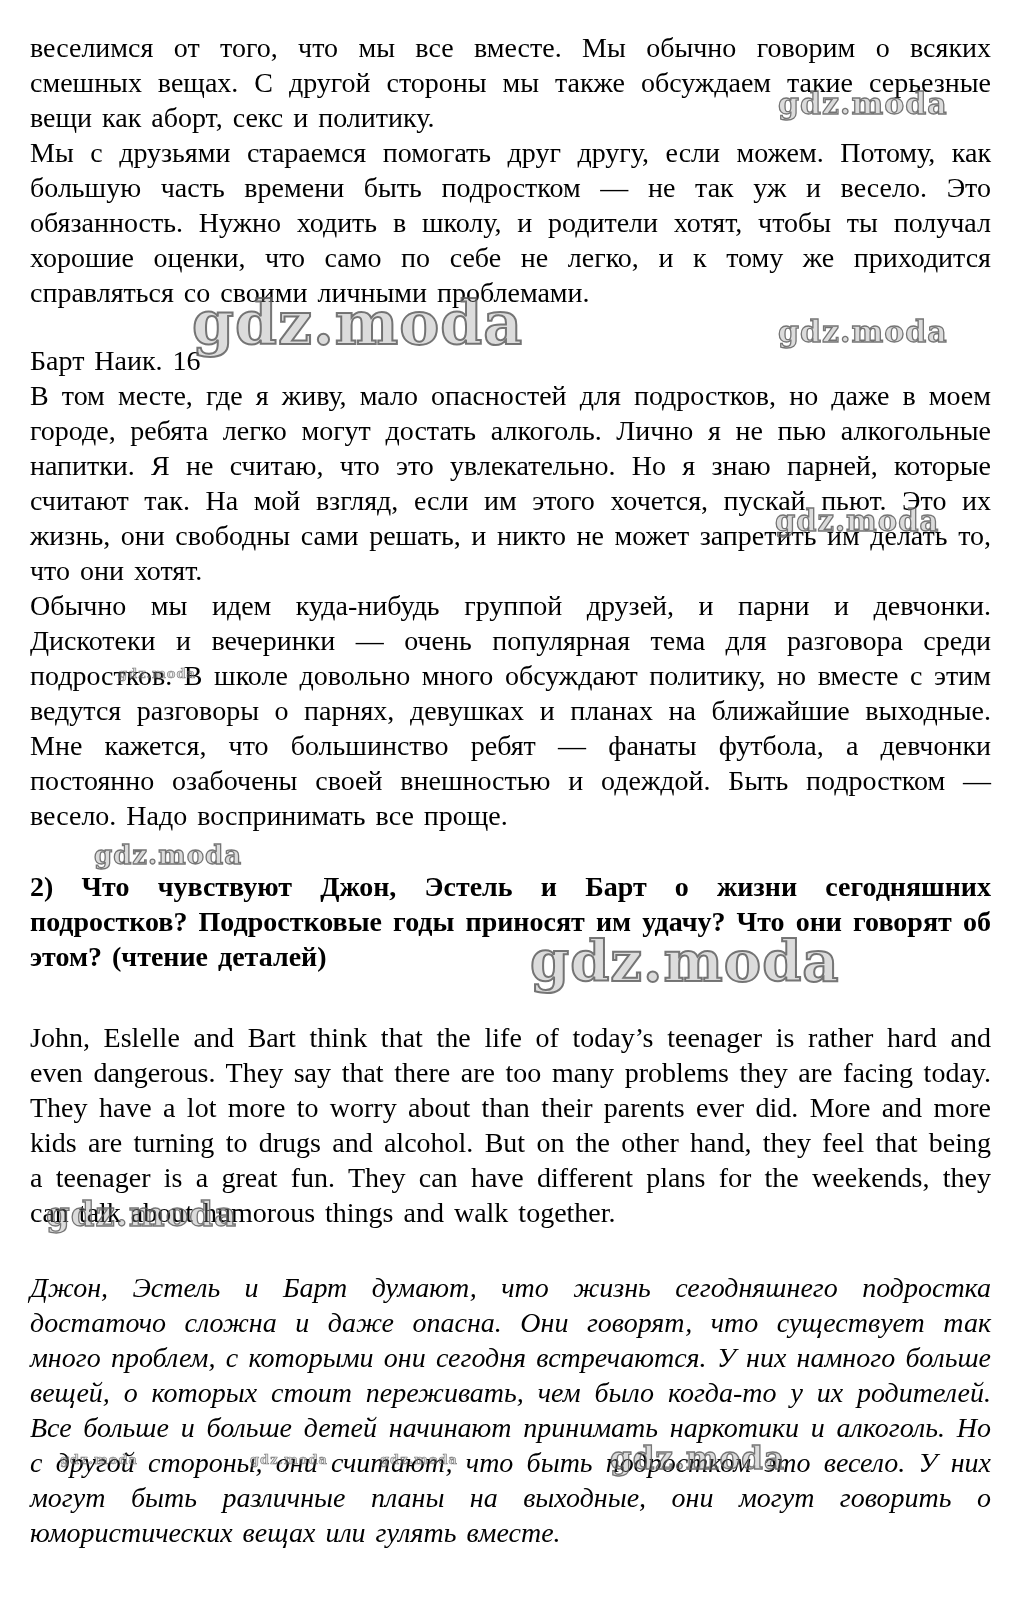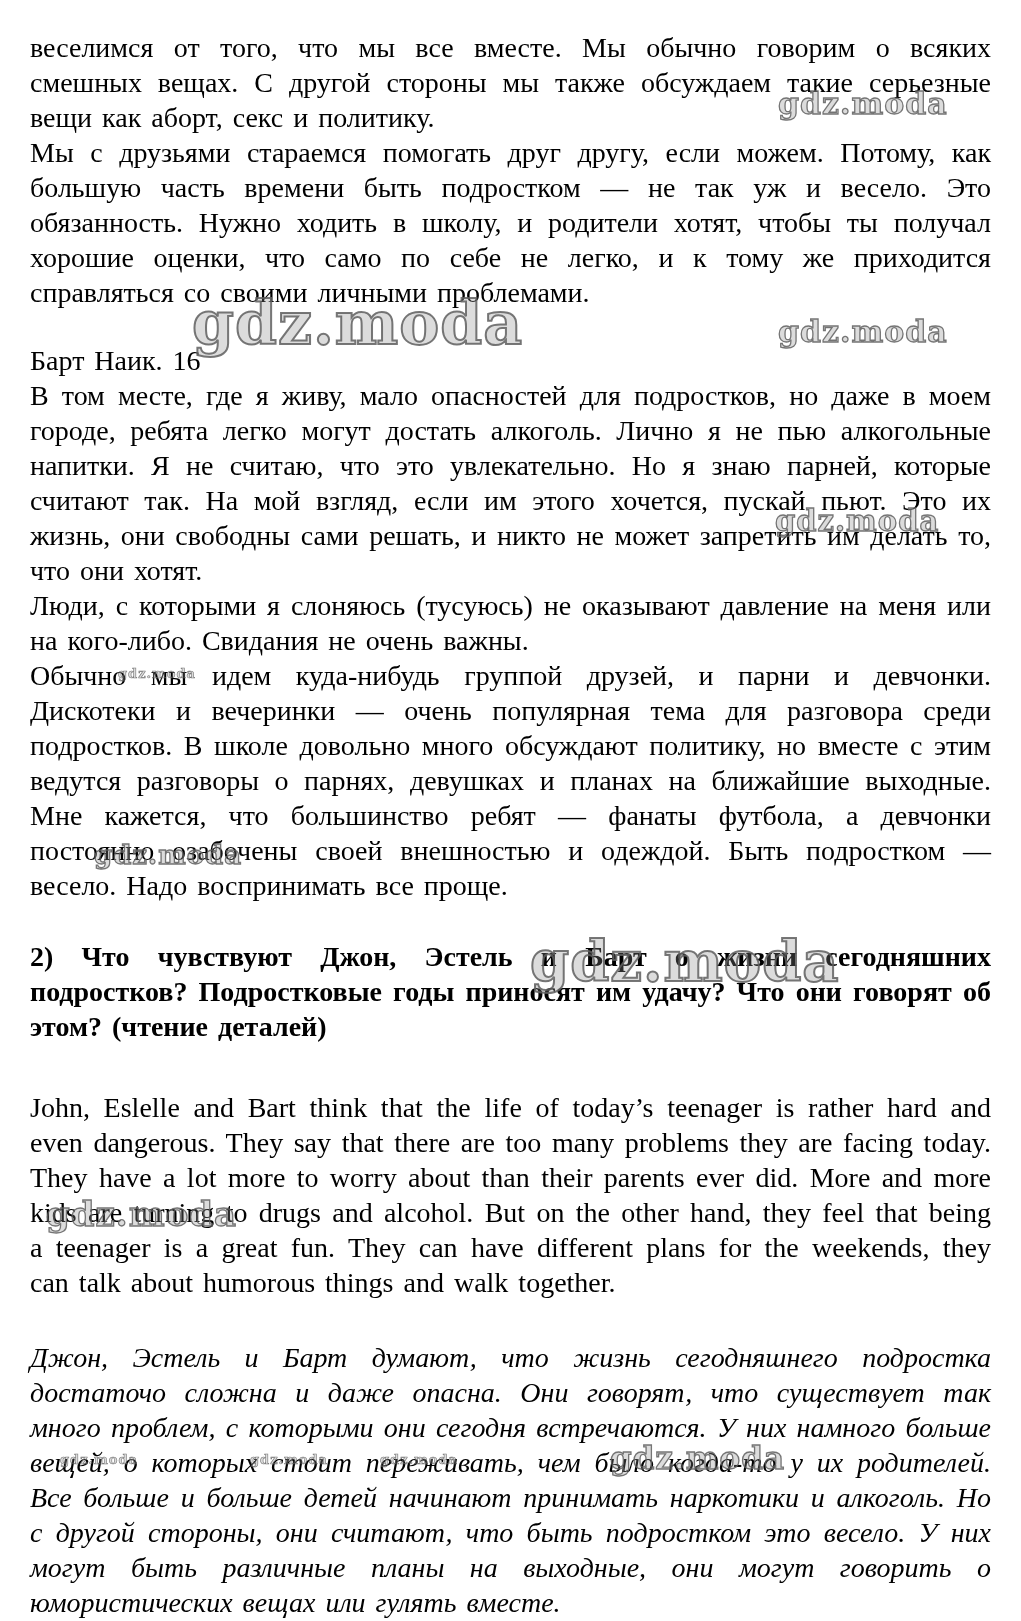--- a/index.html
+++ b/index.html
@@ -77,21 +77,20 @@
 <div class="page">
 
   <p class="para">веселимся от того, что мы все вместе. Мы обычно говорим о всяких смешных вещах. С другой стороны мы также обсуждаем такие серьезные вещи как аборт, секс и политику.</p>
 
   <p class="para">Мы с друзьями стараемся помогать друг другу, если можем. Потому, как большую часть времени быть подростком — не так уж и весело. Это обязанность. Нужно ходить в школу, и родители хотят, чтобы ты получал хорошие оценки, что само по себе не легко, и к тому же приходится справляться со своими личными проблемами.</p>
 
   <p class="para bart-line">Барт Наик. 16</p>
 
   <p class="para">В том месте, где я живу, мало опасностей для подростков, но даже в моем городе, ребята легко могут достать алкоголь. Лично я не пью алкогольные напитки. Я не считаю, что это увлекательно. Но я знаю парней, которые считают так. На мой взгляд, если им этого хочется, пускай пьют. Это их жизнь, они свободны сами решать, и никто не может запретить им делать то, что они хотят.</p>
 
-  <p class="para">Люди, с которыми я слоняюсь (тусуюсь) не оказывают давление на меня или на кого-либо. Свидания не очень важны.</p>
 
   <p class="para">Обычно мы идем куда-нибудь группой друзей, и парни и девчонки. Дискотеки и вечеринки — очень популярная тема для разговора среди подростков. В школе довольно много обсуждают политику, но вместе с этим ведутся разговоры о парнях, девушках и планах на ближайшие выходные. Мне кажется, что большинство ребят — фанаты футбола, а девчонки постоянно озабочены своей внешностью и одеждой. Быть подростком — весело. Надо воспринимать все проще.</p>
 
   <p class="para question-heading">2) Что чувствуют Джон, Эстель и Барт о жизни сегодняшних подростков? Подростковые годы приносят им удачу? Что они говорят об этом? (чтение деталей)</p>
 
   <p class="para english-answer">John, Eslelle and Bart think that the life of today’s teenager is rather hard and even dangerous. They say that there are too many problems they are facing today. They have a lot more to worry about than their parents ever did. More and more kids are turning to drugs and alcohol. But on the other hand, they feel that being a teenager is a great fun. They can have different plans for the weekends, they can talk about humorous things and walk together.</p>
 
   <p class="para russian-answer">Джон, Эстель и Барт думают, что жизнь сегодняшнего подростка достаточо сложна и даже опасна. Они говорят, что существует так много проблем, с которыми они сегодня встречаются. У них намного больше вещей, о которых стоит переживать, чем было когда-то у их родителей. Все больше и больше детей начинают принимать наркотики и алкоголь. Но с другой стороны, они считают, что быть подростком это весело. У них могут быть различные планы на выходные, они могут говорить о юмористических вещах или гулять вместе.</p>
 
   <span class="wm wm-1">gdz.moda</span>

